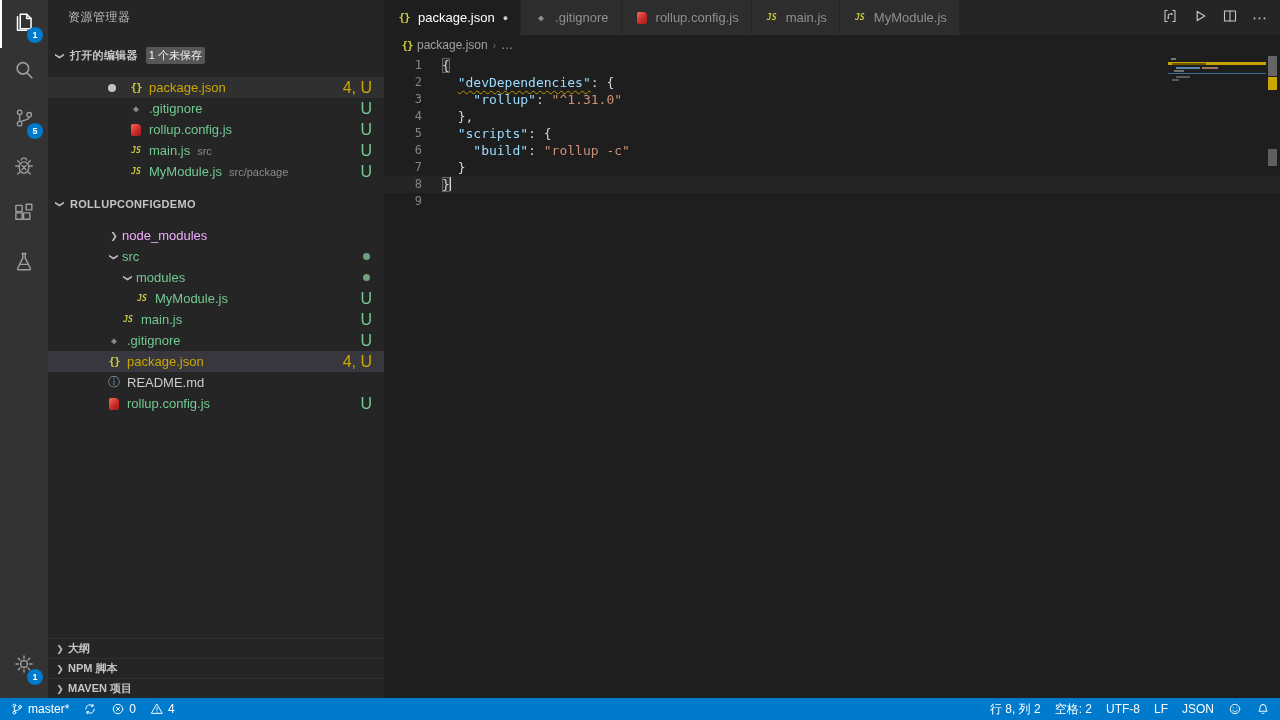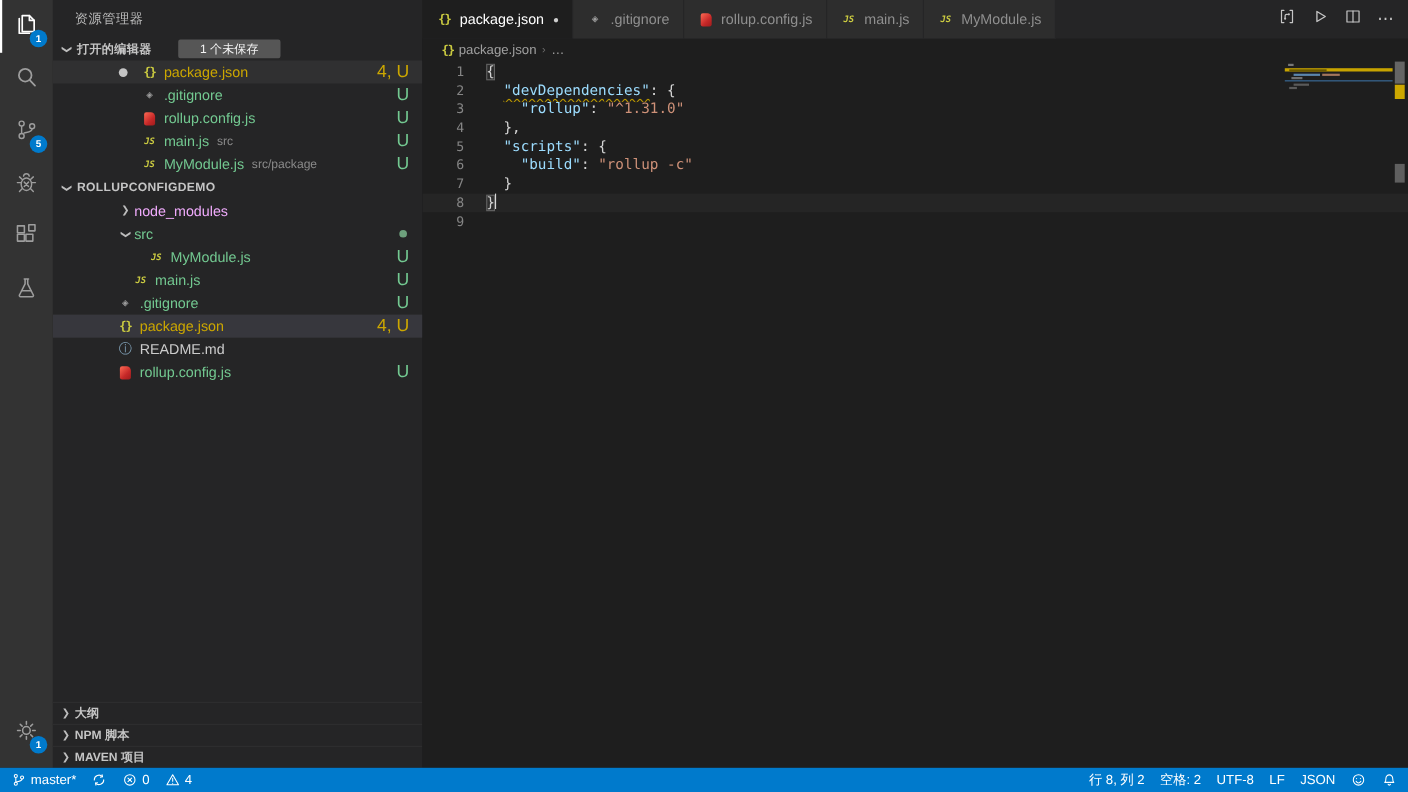--- a/index.html
+++ b/index.html
@@ -15,27 +15,27 @@
     justify-content:center; color:#9d9d9d; cursor:pointer; }
   .ab-item.active { color:#ffffff; }
   .ab-item.active::before { content:""; position:absolute; left:0; top:0; width:2px; height:100%; background:#ffffff; }
   .ab-item svg { width:26px; height:26px; }
   .ab-badge { position:absolute; right:5px; bottom:5px; min-width:16px; height:16px; border-radius:50%;
     background:#007acc; color:#fff; font-size:9px; font-weight:bold; display:flex; align-items:center;
     justify-content:center; line-height:1; }
   .ab-bottom { padding-bottom:8px; }
 
   
-  .sidebar { width:336px; background:#252526; display:flex; flex-direction:column; color:#cccccc; overflow:hidden; }
+  .sidebar { width:336px; background:#252526; display:flex; flex-direction:column; color:#cccccc; overflow:hidden;gap:11px; }
   .sb-title { height:34px; line-height:34px; padding-left:20px; font-size:12px; color:#bbbbbb; letter-spacing:.5px; }
   .section-header { height:21px; display:flex; align-items:center; font-size:11px; font-weight:bold;
     color:#c5c5c5; cursor:pointer; padding-left:4px; }
   .section-header .sh-label { margin-left:2px; letter-spacing:.3px; }
-  .sh-badge { margin-left:24px; background:#565656; color:#f3f3f3; font-weight:normal; font-size:11px;
-    padding:1px 20px; border-radius:2px; }
+  .sh-badge { margin-left:8px; background:#565656; color:#f3f3f3; font-weight:normal; font-size:11px;
+    padding:1px 3px; border-radius:2px; }
   .chev { display:inline-block; width:16px; text-align:center; font-size:9px; color:#bdbdbd;
     transform:rotate(0deg); font-family:"DejaVu Sans", sans-serif; }
   .chev.expanded { transform:rotate(90deg); }
   .row { position:relative; height:21px; display:flex; align-items:center; font-size:13px; cursor:pointer; }
   .row .label { white-space:nowrap; }
   .row .desc { margin-left:7px; font-size:11px; color:#8a8a8a; }
   .row .badge { position:absolute; right:12px; font-size:16px; }
   .row.selected { background:#37373d; }
   .row.oe-active { background:rgba(255,255,255,.05); }
   .st-untracked { color:#73c991; }
@@ -214,20 +214,25 @@
       <div id="tree-list">
           <div class="row" style="padding-left: 58px;">
             <span class="chev">❯</span>
             <span class="label st-ignored">node_modules</span>
           </div>
           <div class="row" style="padding-left: 58px;">
             <span class="chev expanded">❯</span>
             <span class="label st-untracked">src</span>
             <span class="git-dot"></span>
           </div>
+          <div class="row" style="padding-left: 72px;">
+            <span class="chev expanded">❯</span>
+            <span class="label st-untracked">modules</span>
+            <span class="git-dot"></span>
+          </div>
           <div class="row" style="padding-left: 86px;">
             <span class="fi fi-js">JS</span>
             <span class="label st-untracked">MyModule.js</span>
             <span class="badge st-untracked">U</span>
           </div>
           <div class="row" style="padding-left: 72px;">
             <span class="fi fi-js">JS</span>
             <span class="label st-untracked">main.js</span>
             <span class="badge st-untracked">U</span>
           </div>

